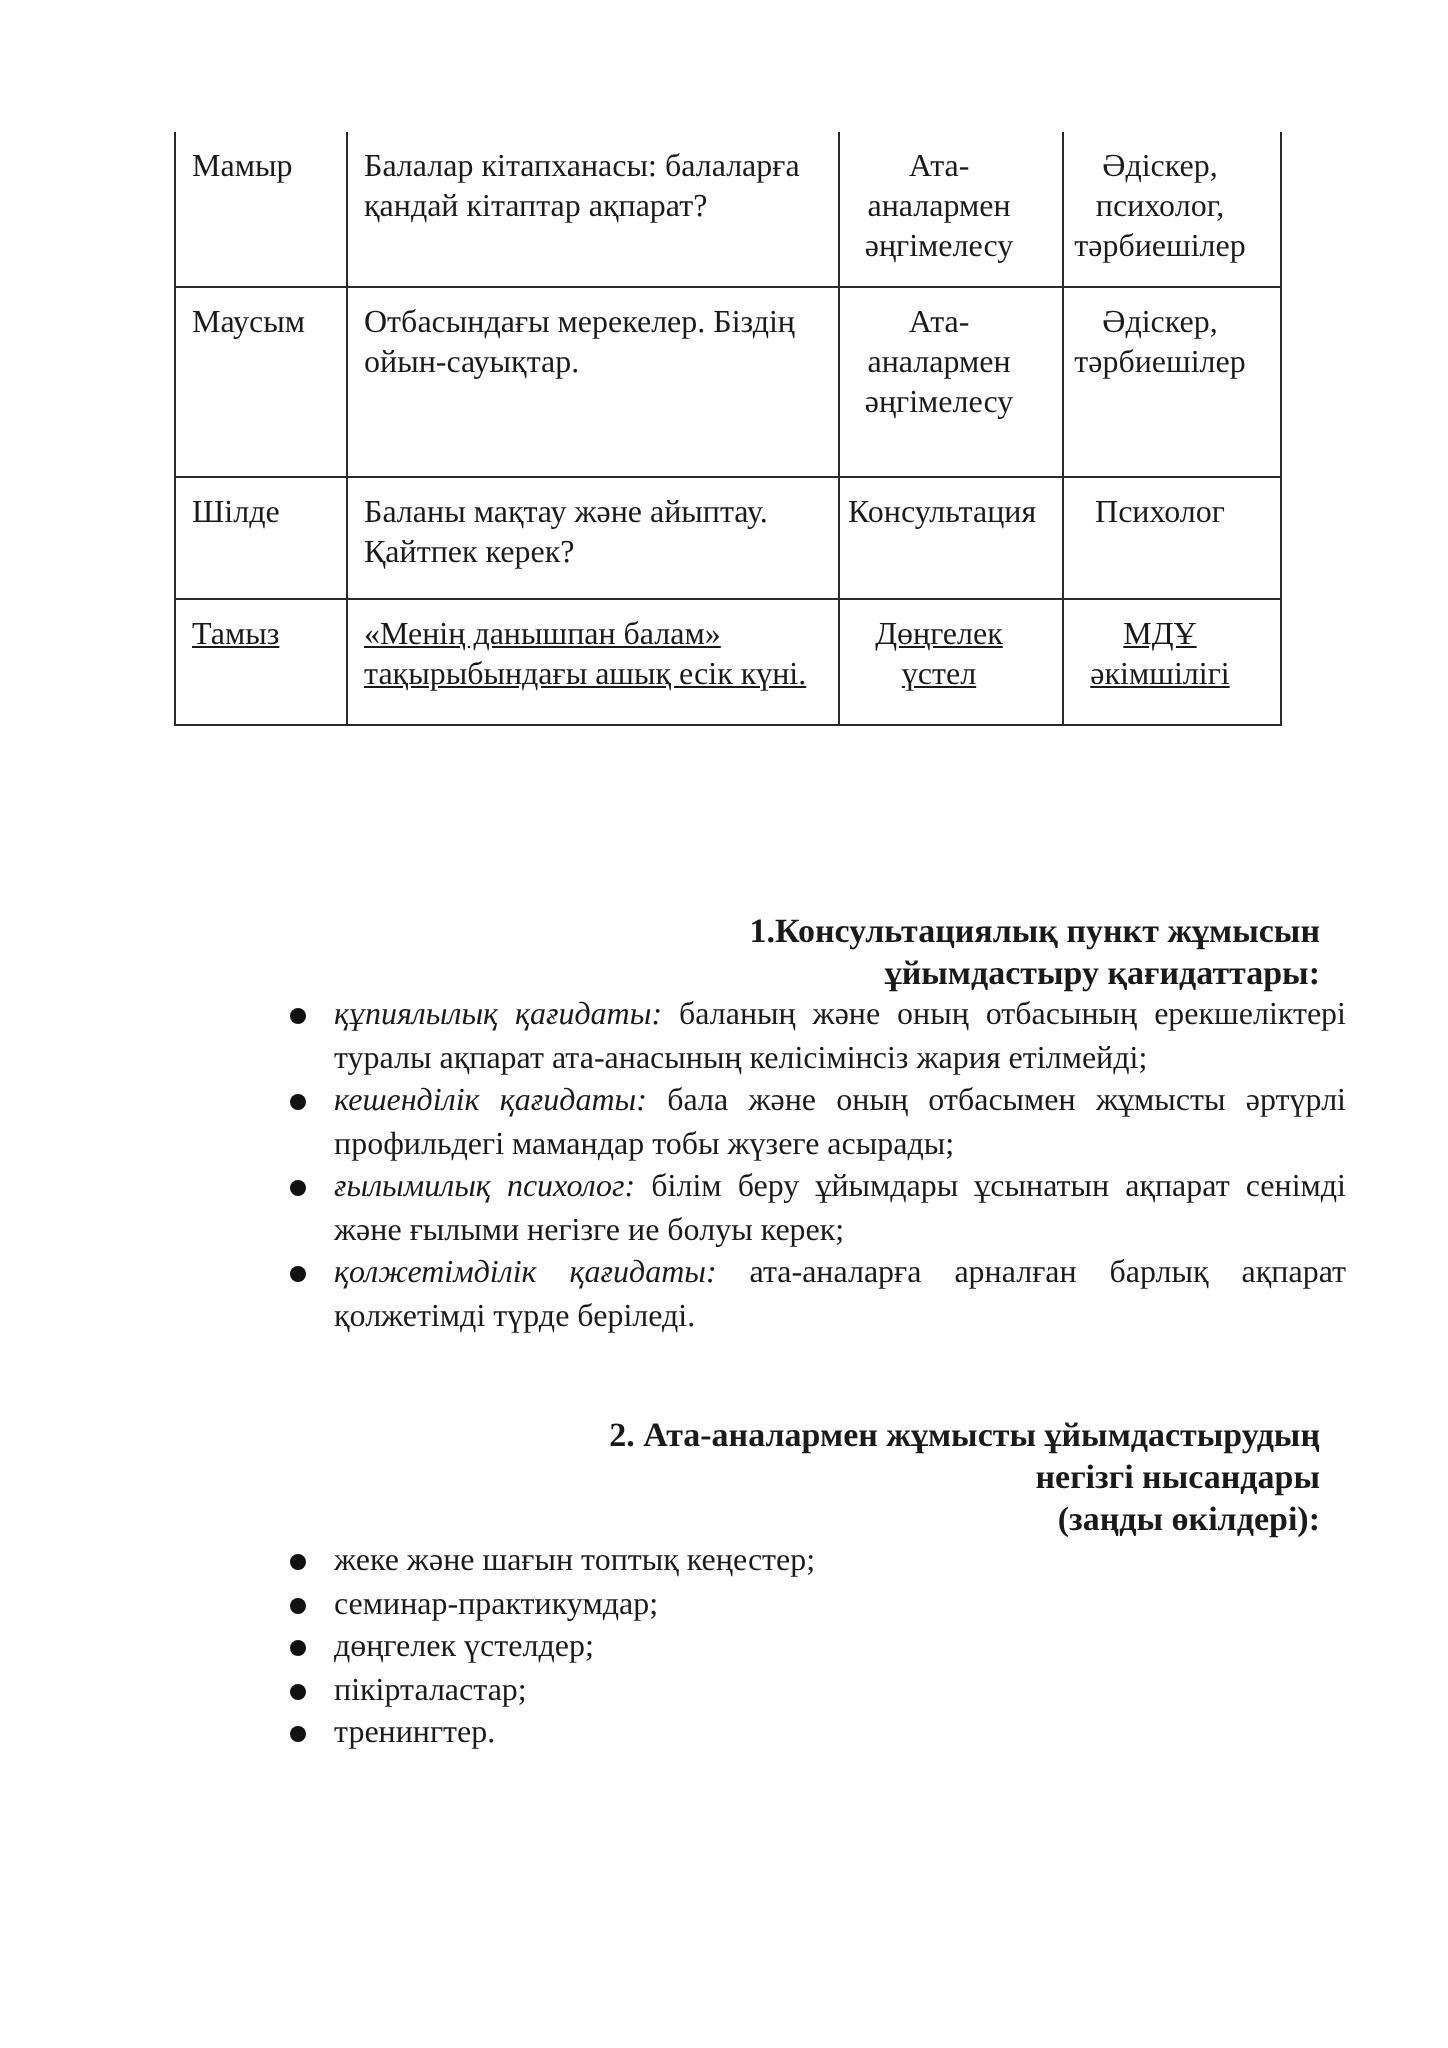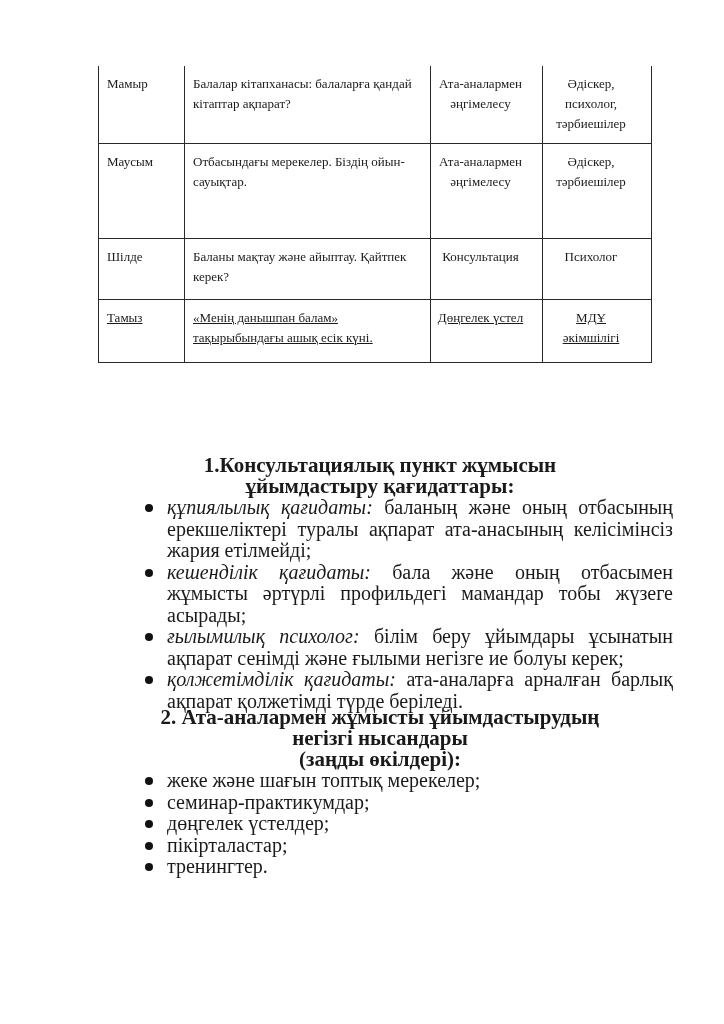--- a/index.html
+++ b/index.html
@@ -1,38 +1,38 @@
 <!DOCTYPE html>
 <html><head>
 <meta charset="utf-8">
 <style>
   html, body { margin: 0; padding: 0; }
   body {
     width: 724px; height: 1024px; background: #ffffff; position: relative;
     font-family: "Liberation Serif", serif; color: #1a1a1a; overflow: hidden;
   }
   .plan-table {
-    position: absolute; left: 98px; top: 66px; width: 553px;
-    border-collapse: collapse; table-layout: fixed; font-size: 13px; line-height: 20px;
+    position: absolute; left: 87px; top: 66px; width: 553px;
+    border-collapse: collapse; table-layout: fixed; font-size: 16px; line-height: 20px;
   }
   .plan-table td {
     border: 1.5px solid #2a2a2a; vertical-align: top; padding: 8px 8px 4px 8px;
   }
   .plan-table tr:first-child td { border-top: none; }
   .plan-table td.c { text-align: center; padding-left: 4px; padding-right: 16px; }
   .col1 { width: 86px; } .col2 { width: 246px; } .col3 { width: 112px; } .col4 { width: 109px; }
   .r1 td { height: 65px; } .r2 td { height: 82px; } .r3 td { height: 48px; } .r4 td { height: 50px; text-decoration: underline; }
 
   .heading {
-    position: absolute; left: 100px; width: 560px; text-align: center;
-    font-weight: bold; font-size: 21px; line-height: 21px;
+    position: absolute; left: 100px; width: 560px; text-align: right;
+    font-weight: bold; font-size: 17px; line-height: 21px;
   }
   .blist {
     position: absolute; left: 145px; width: 528px; margin: 0; padding: 0; list-style: none;
-    font-size: 20px; line-height: 21.5px;
+    font-size: 16px; line-height: 21.5px;
   }
   .blist li { position: relative; padding-left: 22px; }
   .blist li .dot {
     position: absolute; left: 0; top: 7px; width: 8px; height: 8px; border-radius: 50%; background: #111;
   }
   .just { text-align: justify; text-align-last: left; }
   .it { font-style: italic; }
 </style>
 </head>
 <body>
@@ -84,18 +84,18 @@
   <li class="just"><span class="dot"></span><span class="it">қолжетімділік қағидаты:</span><span> ата-аналарға арналған барлық ақпарат қолжетімді түрде беріледі.</span></li>
 </ul>
 
 <div class="heading" style="top:707px;">
   <div>2. Ата-аналармен жұмысты ұйымдастырудың</div>
   <div>негізгі нысандары</div>
   <div>(заңды өкілдері):</div>
 </div>
 
 <ul class="blist" style="top:770px;">
-  <li><span class="dot"></span><span>жеке және шағын топтық мерекелер;</span></li>
+  <li><span class="dot"></span><span>жеке және шағын топтық кеңестер;</span></li>
   <li><span class="dot"></span><span>семинар-практикумдар;</span></li>
   <li><span class="dot"></span><span>дөңгелек үстелдер;</span></li>
   <li><span class="dot"></span><span>пікірталастар;</span></li>
   <li><span class="dot"></span><span>тренингтер.</span></li>
 </ul>
 
 </body></html>

